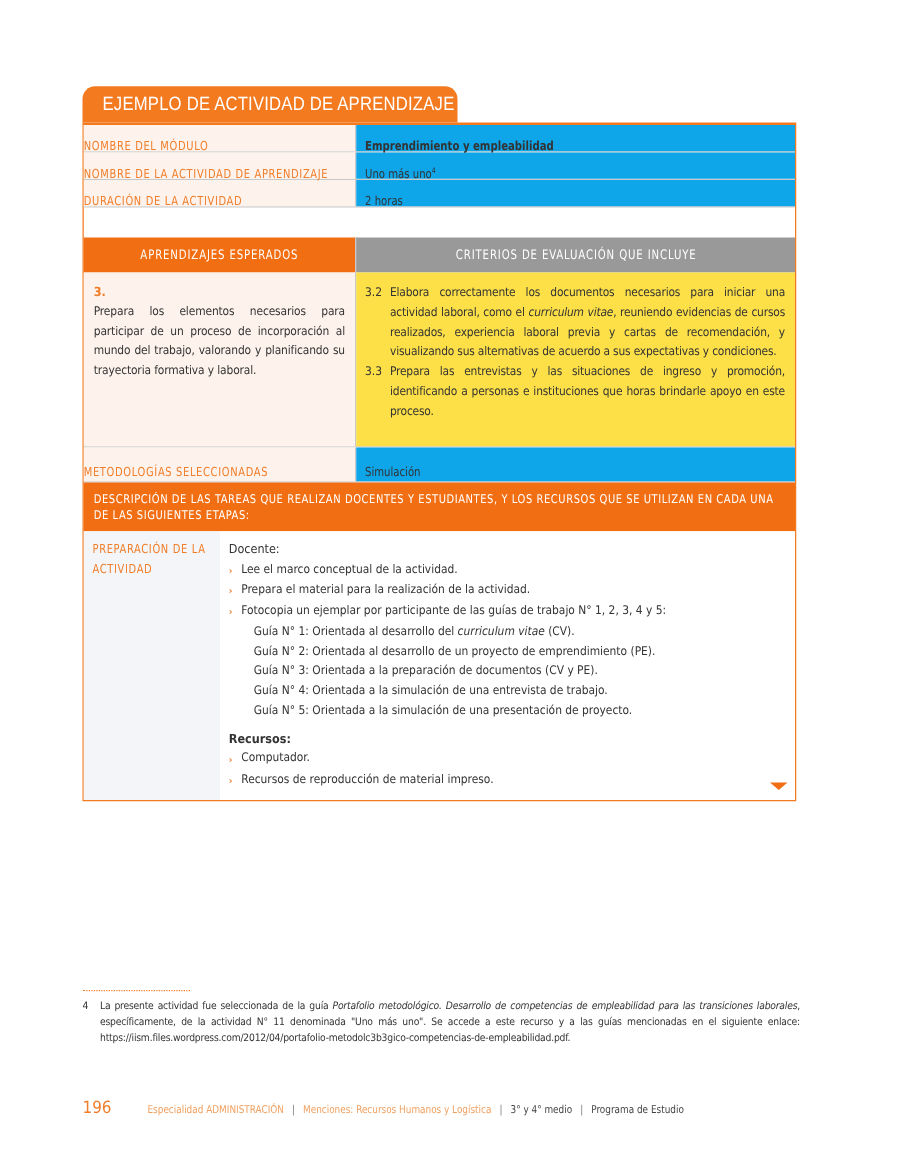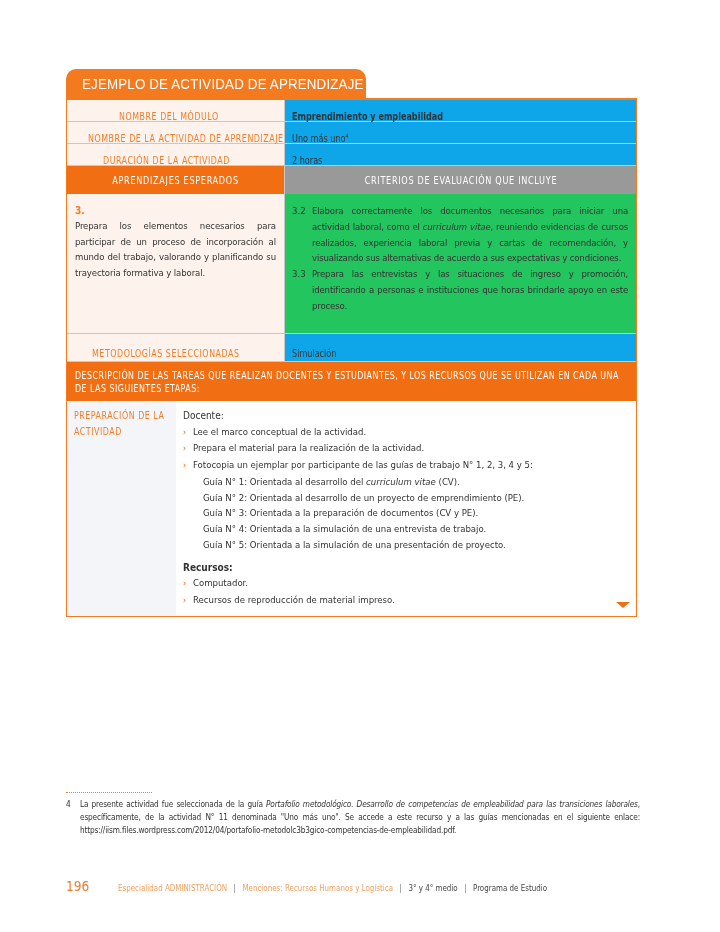--- a/index.html
+++ b/index.html
@@ -11,37 +11,37 @@
       color: #ffffff; font-size: 15.5px; letter-spacing: 0.2px;
       padding: 6px 0 0 16px; font-family: "Liberation Sans", sans-serif; transform-origin: left;
     }
     .tab span { display: inline-block; transform: scaleX(0.86); transform-origin: left; white-space: nowrap; }
     .frame {
       position: absolute; left: 66px; top: 98px; width: 571px;
       border: 1.5px solid #f47a20; border-top: 2px solid #f47a20;
       background: #fff;
     }
     .row { display: flex; border-bottom: 1px solid #c8c8c8; }
-    .lcell { width: 218px; border-right: 1px solid #c8c8c8; background: #fdf3ec; padding: 4px 21px; text-align: center; }
+    .lcell { width: 218px; border-right: 1px solid #c8c8c8; background: #fdf3ec; padding: 4px 0; }
     .rcell { flex: 1; padding: 4px 7px; background: #0ea5e9; }
     .label {
       color: #f07d2a; font-size: 10px; letter-spacing: 0.6px; white-space: nowrap;
       display: inline-block; transform: scaleX(0.88); transform-origin: left;
     }
     .value { font-size: 10px; color: #333; display: inline-block; transform: scaleX(0.9); transform-origin: left; white-space: nowrap; }
     .value b { font-weight: bold; }
     .h22 { height: 22px; }
     .h22 .lcell, .h22 .rcell { padding-top: 5px; }
-    .hdr-row { display: flex; height: 28px; }
+    .hdr-row { display: flex; height: 28px; margin-top: 24px; }
     .hdr-l { width: 218px; background: #f26e12; color: #fff; text-align: center; font-size: 10.5px; padding-top: 8px; letter-spacing: 0.8px; border-right: 1px solid #c8c8c8; }
     .hdr-r { flex: 1; background: #999999; color: #fff; text-align: center; font-size: 10.5px; padding-top: 8px; letter-spacing: 0.8px; }
     .hdr-l span, .hdr-r span { display: inline-block; transform: scaleX(0.86); white-space: nowrap; }
     .ae-row { display: flex; height: 140px; border-bottom: 1px solid #c8c8c8; }
     .ae-l { width: 218px; background: #fdf3ec; padding: 9px 8px 0 8px; border-right: 1px solid #c8c8c8; }
-    .ae-r { flex: 1; padding: 9px 8px 0 7px; background: #22c55e; }
+    .ae-r { flex: 1; padding: 9px 8px 0 7px; background: #fde047; }
     .ae-num { color: #f07d2a; font-size: 10px; font-weight: bold; line-height: 15px; }
     .ae-text { font-size: 9.5px; line-height: 15.6px; color: #333; text-align: justify; letter-spacing: -0.1px; }
     .crit { display: flex; font-size: 9.5px; line-height: 15.8px; color: #333; }
     .crit .num { width: 20px; flex-shrink: 0; }
     .crit .txt { flex: 1; text-align: justify; letter-spacing: -0.15px; }
     .desc-row { background: #f26e12; color: #fff; font-size: 9.6px; letter-spacing: 0.5px; line-height: 12.5px; padding: 8px 8px 8px 8px; height: 39px; }
     .desc-row span { display: inline-block; transform: scaleX(0.92); transform-origin: left; width: 108%; }
     .prep-row { display: flex; height: 215px; }
     .prep-l { width: 109px; background: #f3f5f8; padding: 7px 6px 0 7px; }
     .prep-l .label { white-space: normal; line-height: 15.5px; width: 118px; }

